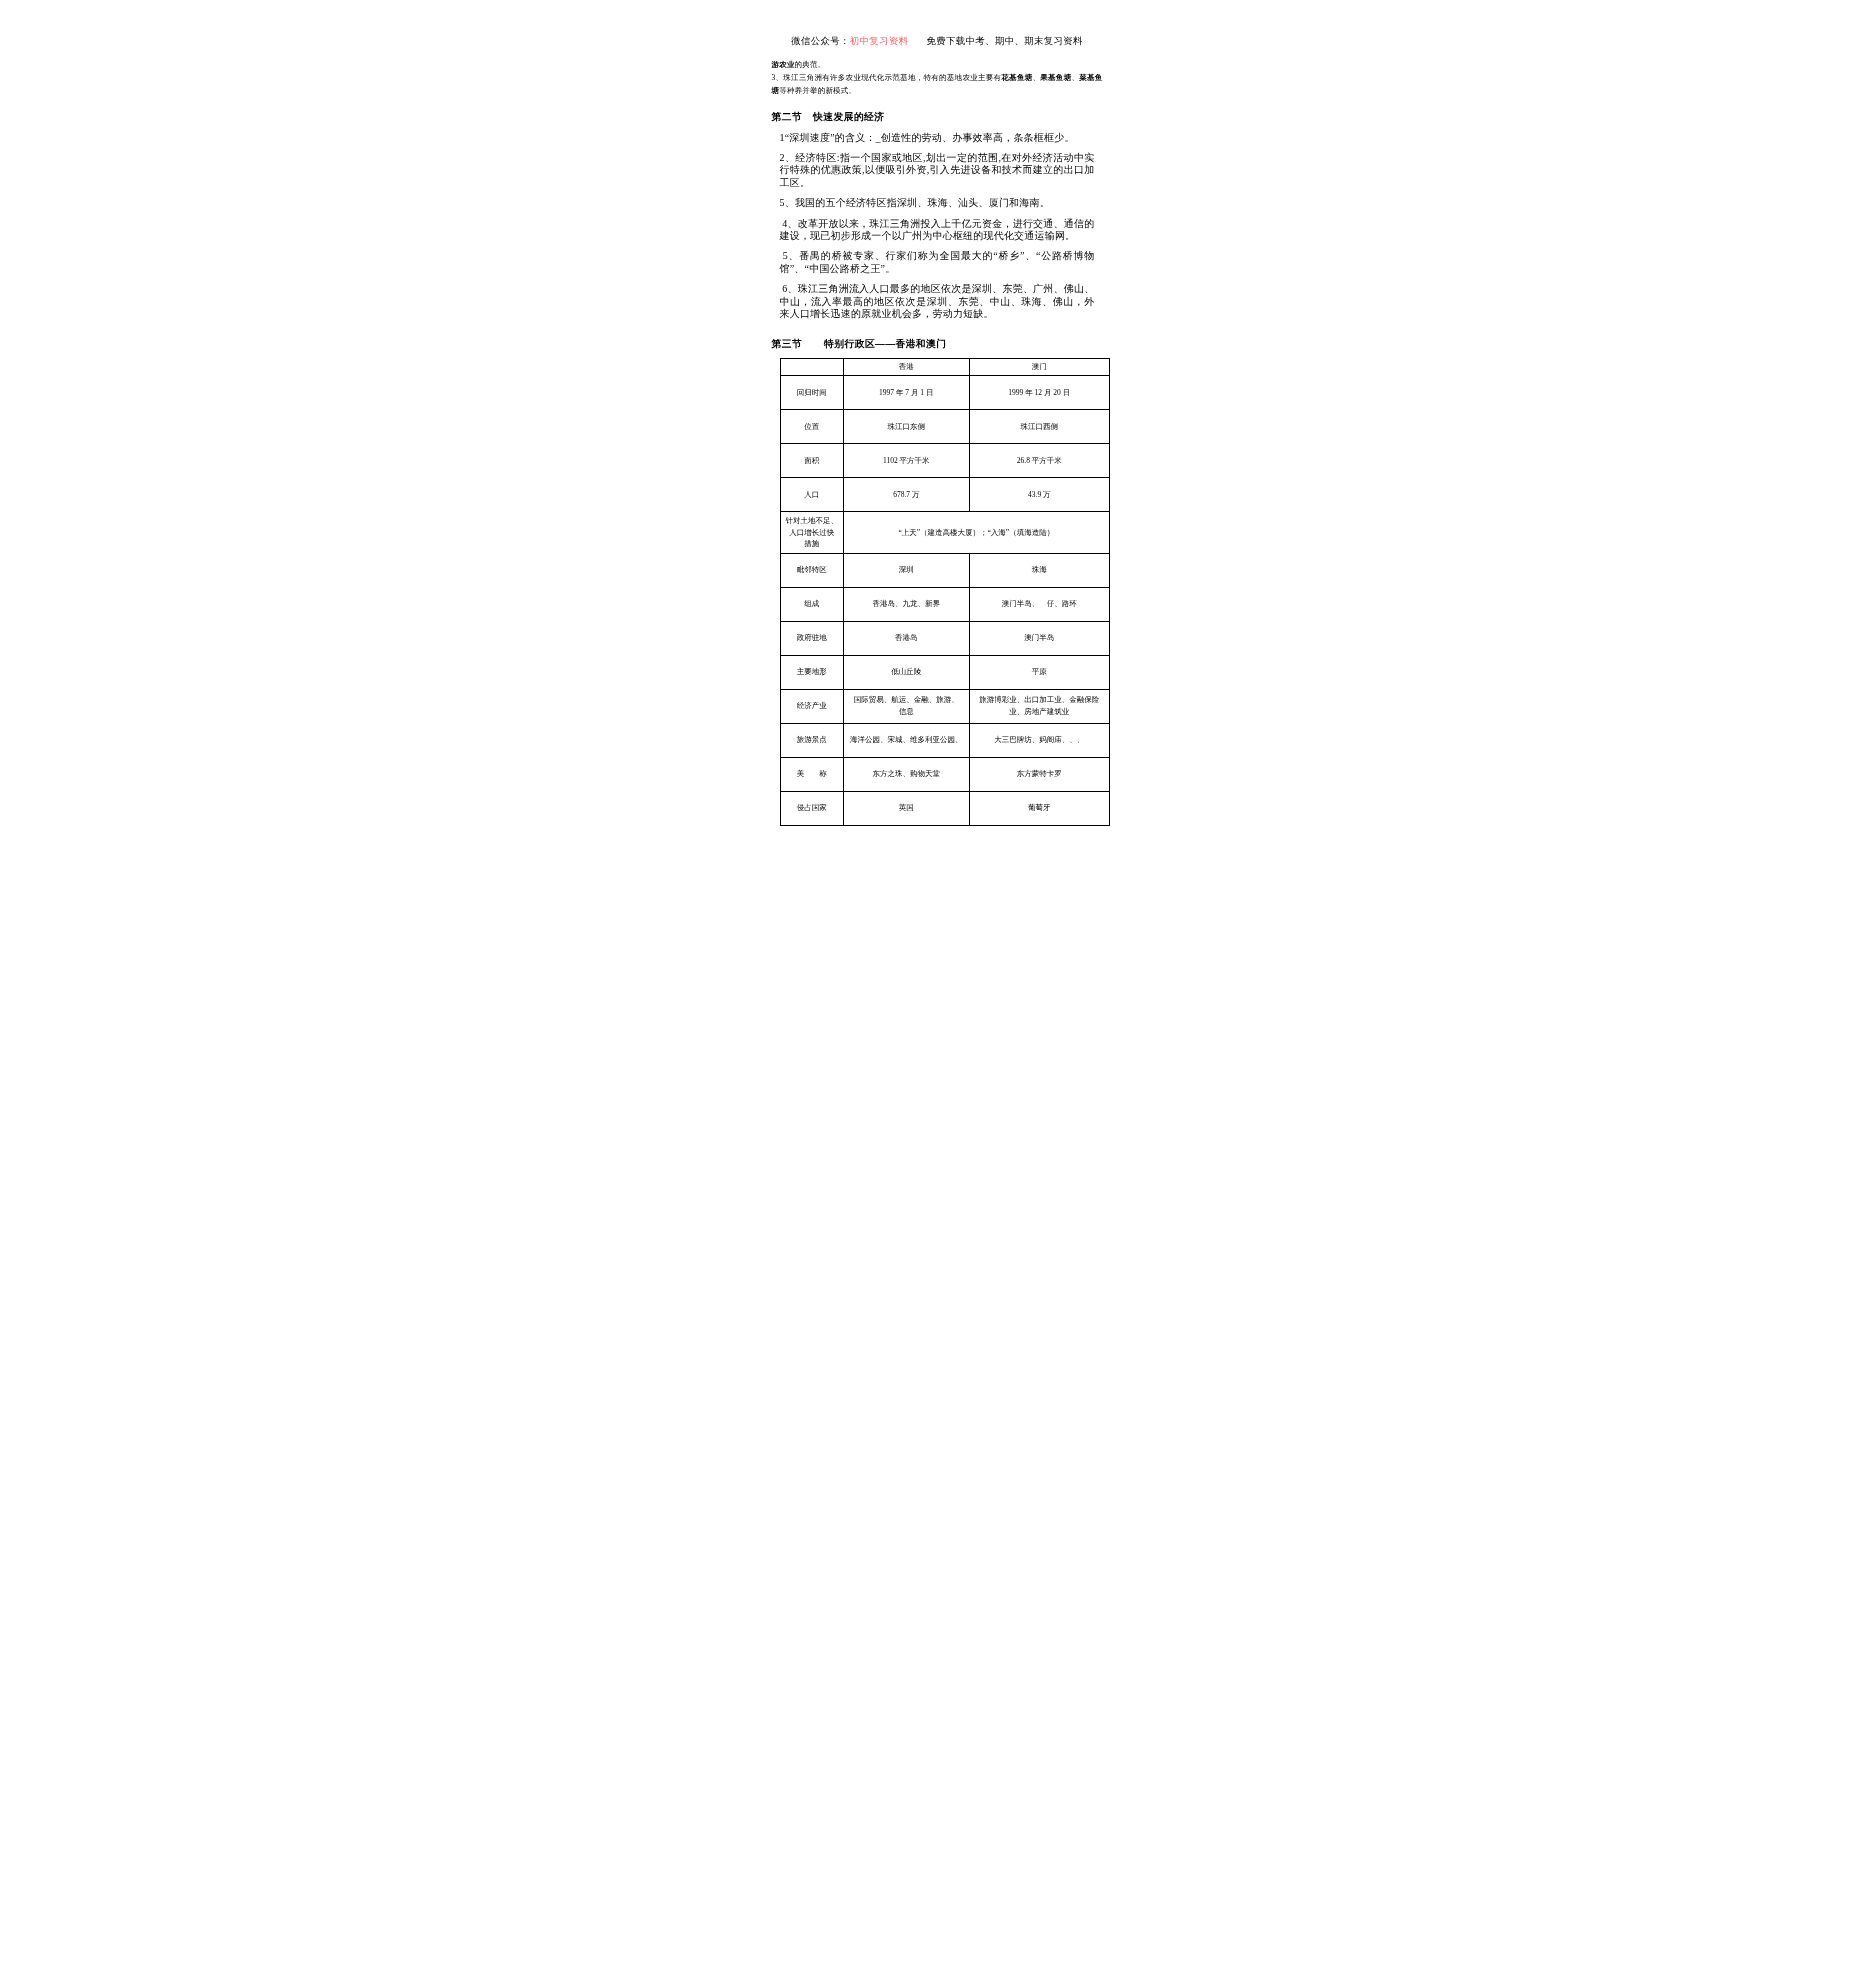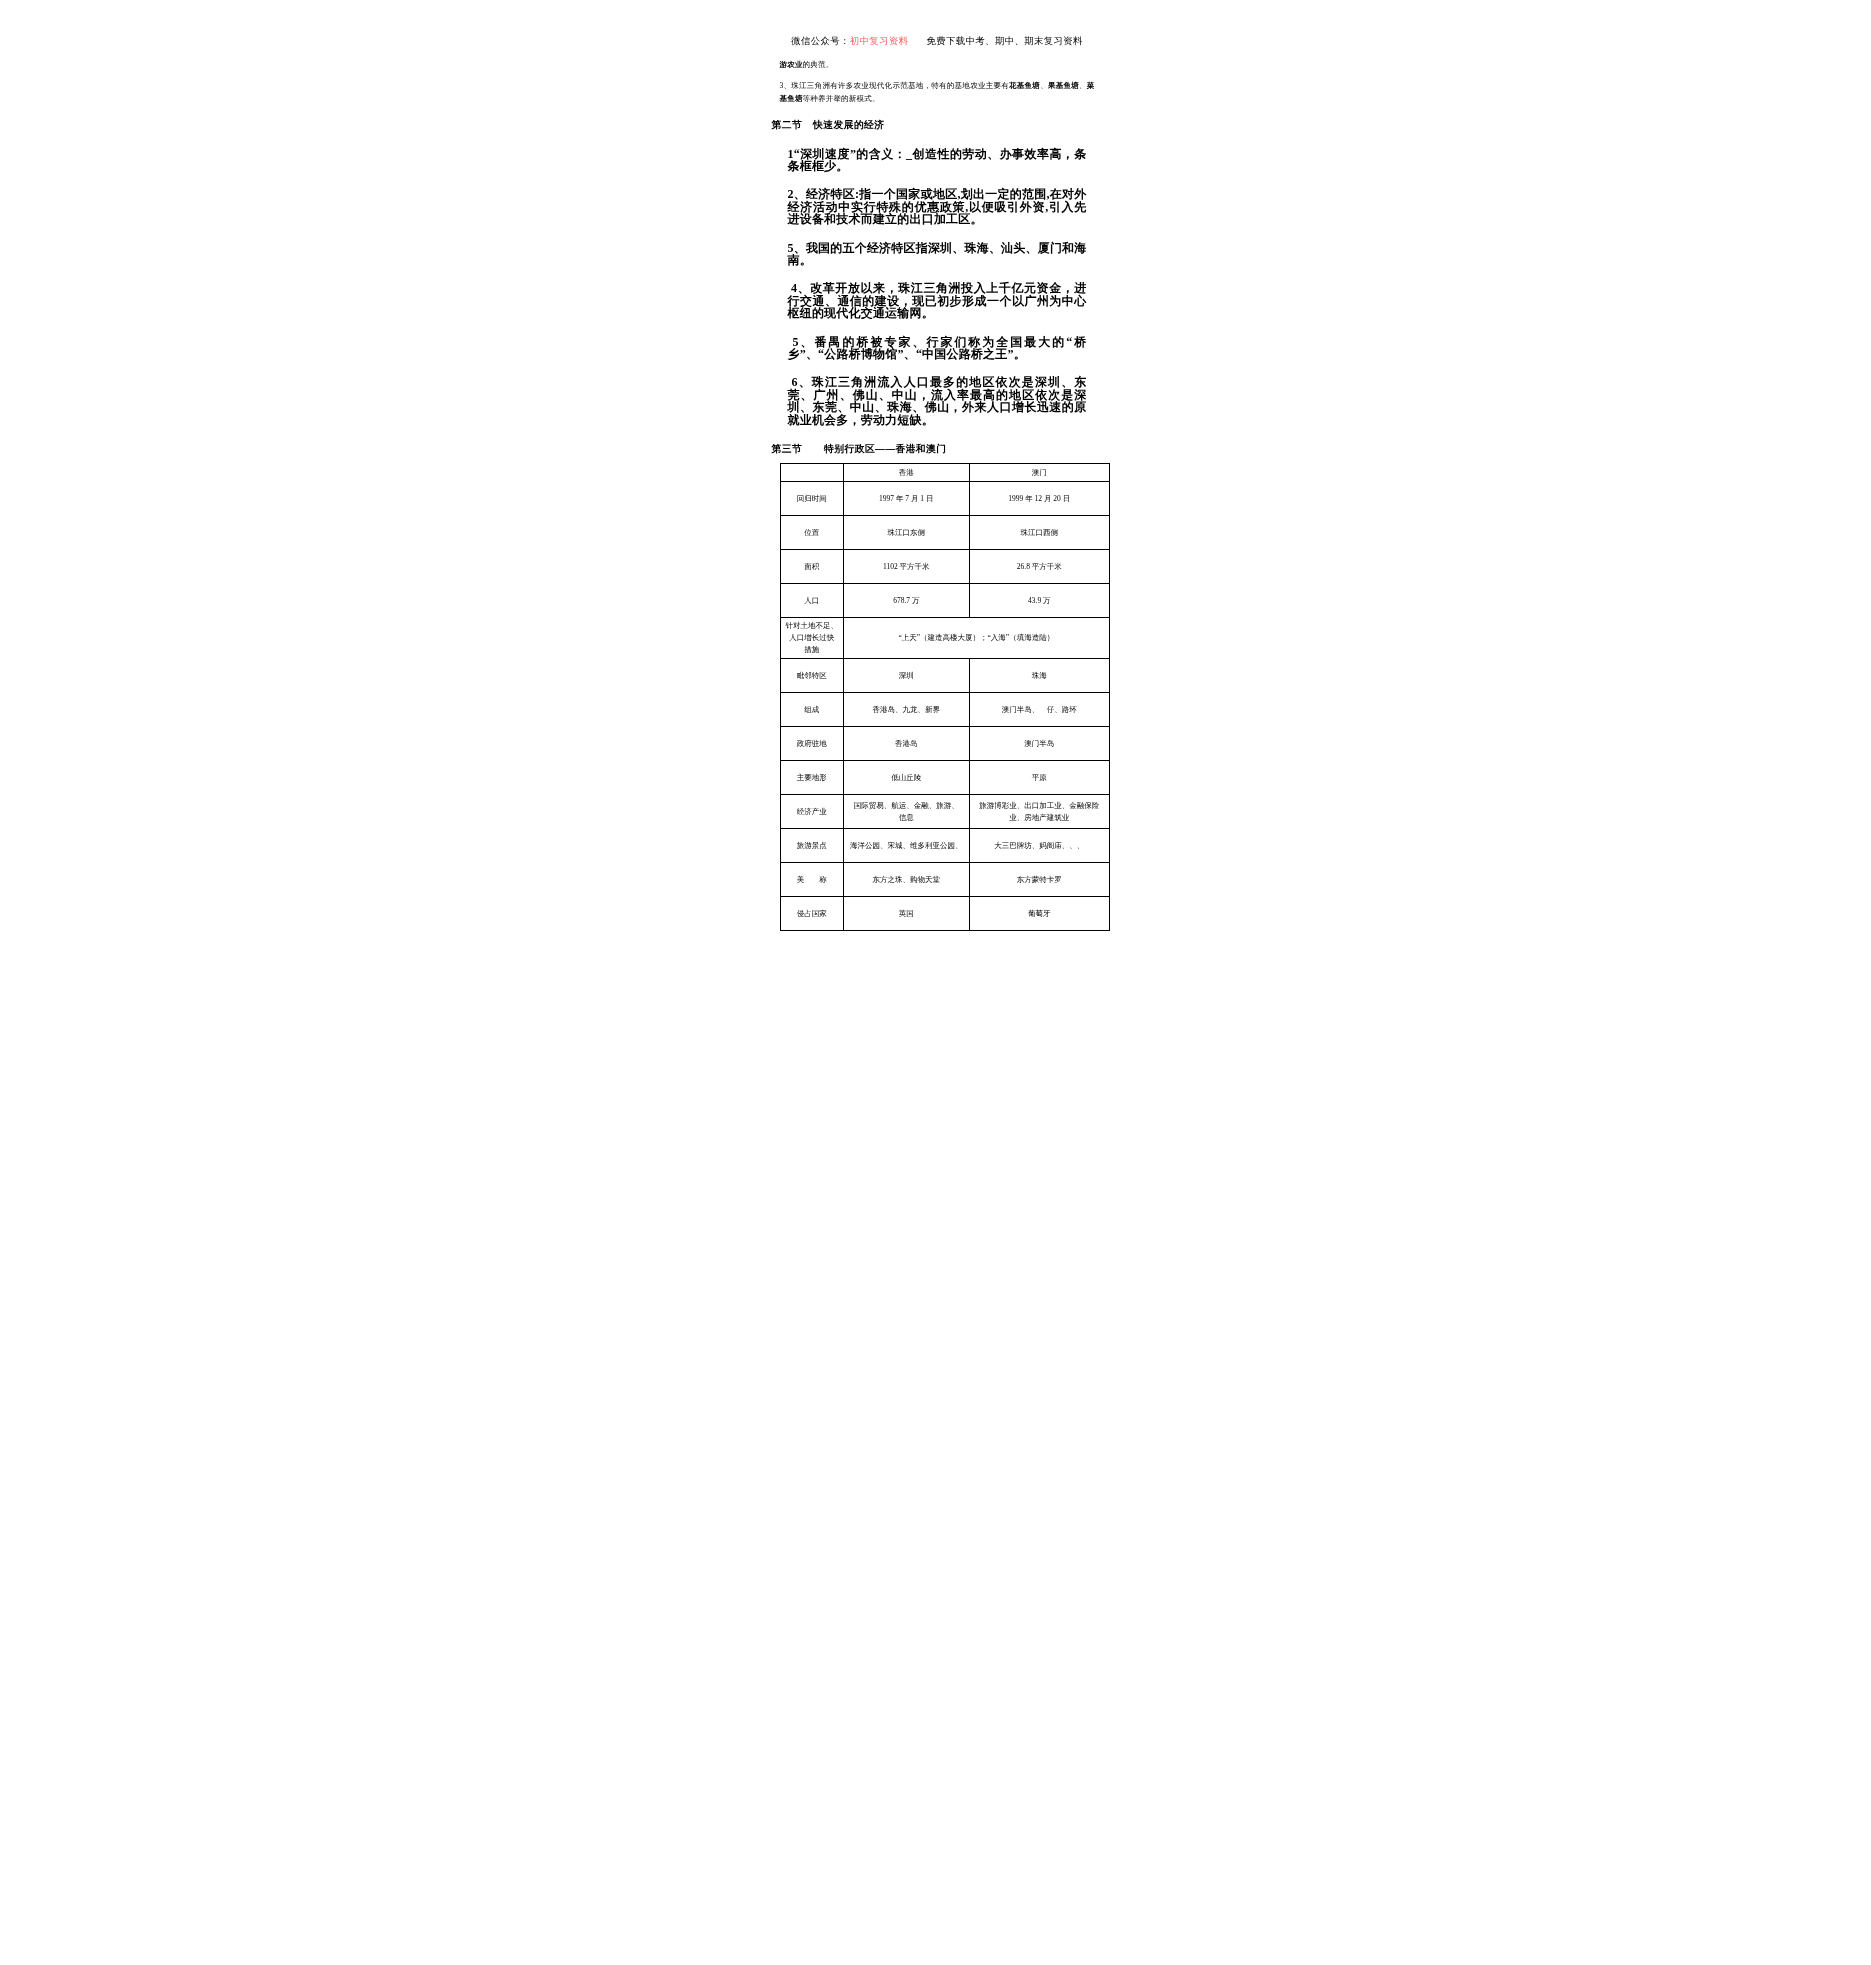--- a/index.html
+++ b/index.html
@@ -17,34 +17,34 @@
   .doc-header{
     text-align:center;
     font-family:"Liberation Sans","DejaVu Sans",sans-serif;
     font-weight:normal;
     font-size:9.4px;
     letter-spacing:0.4px;
     white-space:nowrap;
   }
   .doc-header .hgap{display:inline-block;width:18px;}
   .intro{margin-top:10.2px;}
-  p.body-line{margin:8px;font-size:7.5px;line-height:13px;text-align:justify;letter-spacing:0.2px;}
+  p.body-line{margin:0;font-size:7.5px;line-height:13px;text-align:justify;letter-spacing:0.2px;}
   .b{font-weight:bold;}
   .section-title{
     text-align:left;
     font-family:"Liberation Sans","DejaVu Sans",sans-serif;
     font-weight:bold;
     font-size:9.8px;
     letter-spacing:0.4px;
     margin:13.4px 0 7.9px 0;
   }
   .section-title.third{margin:17.3px 0 7px 0;}
   .tgap1{display:inline-block;width:11px;}
   .tgap2{display:inline-block;width:22px;}
-  .items p{margin:16px;font-size:12px;line-height:12.4px;text-align:justify;letter-spacing:0.2px;font-weight:bold;}
+  .items p{margin:8px;font-size:10px;line-height:12.4px;text-align:justify;letter-spacing:0.2px;}
   .table-wrap{margin:5.5px 0 0 8.3px;font-family:Liberation Serif, serif;}
   table.cmp{
     border-collapse:collapse;
     width:329px;
     table-layout:fixed;
     font-size:7.5px;
     border-top:1.6px solid #000;
     border-bottom:1.6px solid #000;
     border-left:0.4px solid #000;
     border-right:0.8px solid #000;

